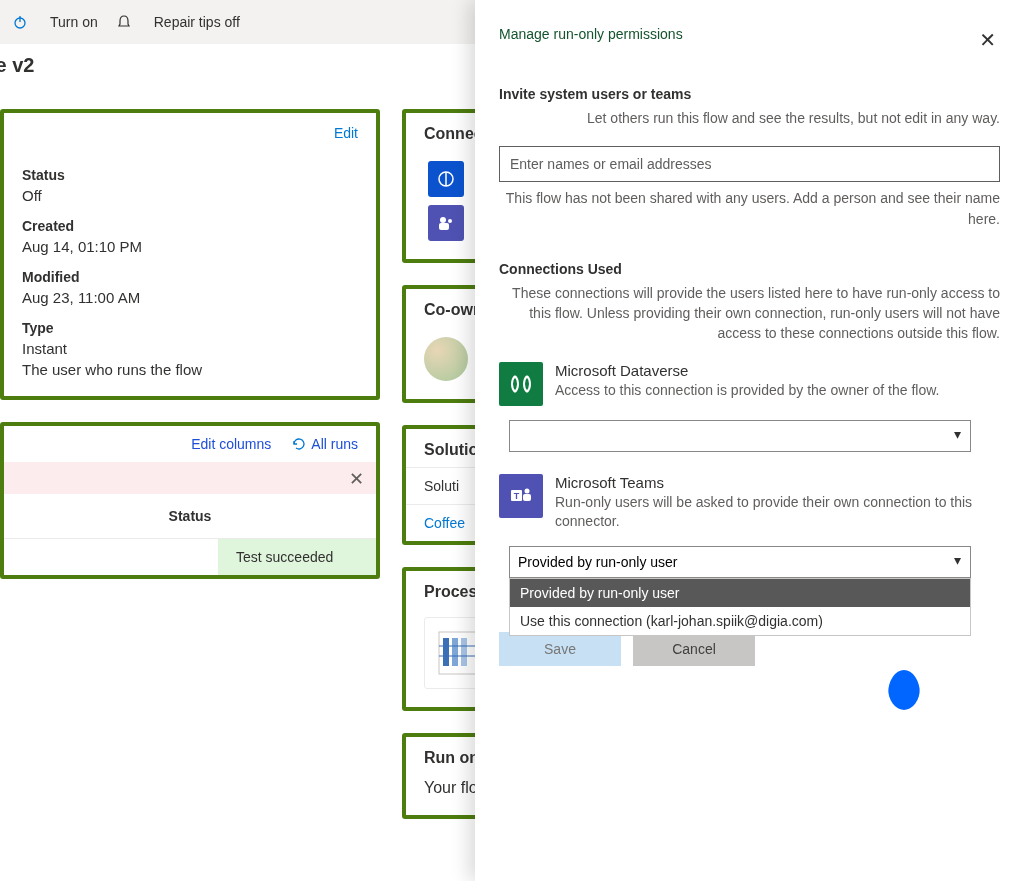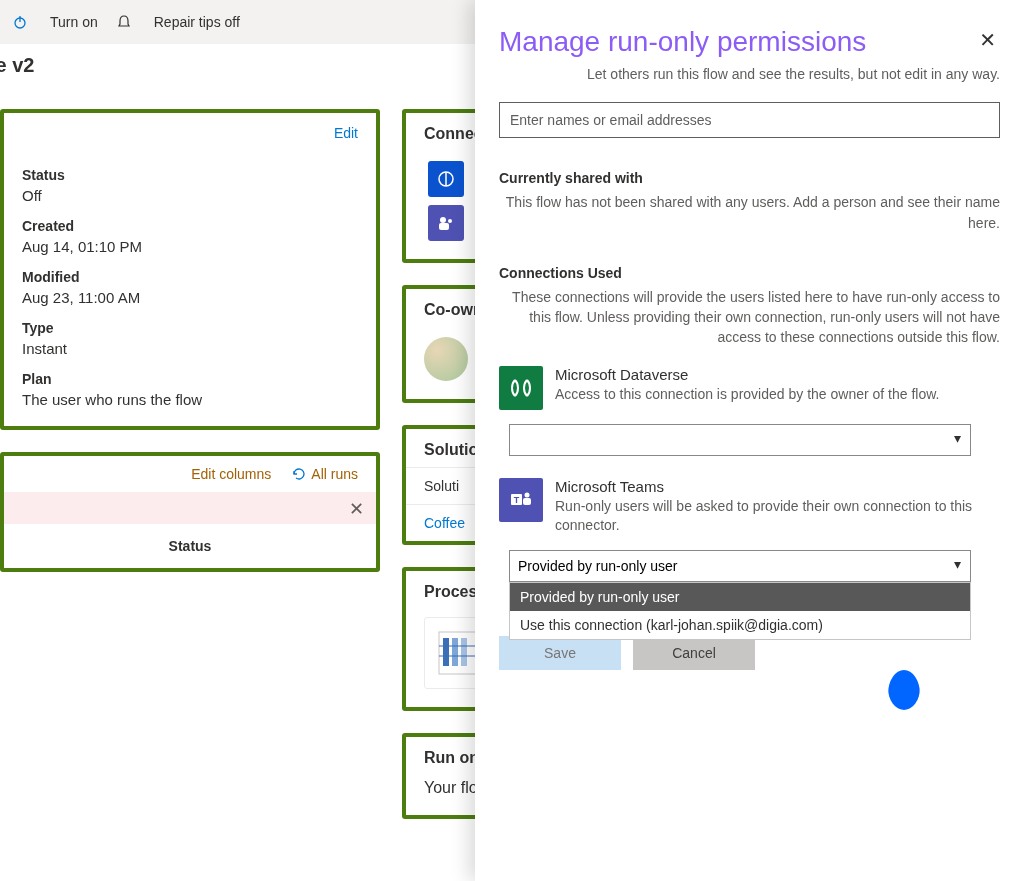--- a/index.html
+++ b/index.html
@@ -30,33 +30,33 @@
   .conn-dv { background: #0b53ce; }
   .conn-tm { background: #4f52b2; }
 
   .avatar { width: 44px; height: 44px; border-radius: 50%; background: radial-gradient(circle at 30% 30%, #e8d6b6, #a8c89b); margin: 10px 18px 18px 18px; }
 
   .sol-row { padding: 10px 18px; font-size: 14px; border-top: 1px solid #edebe9; }
   .sol-row.link { color: #0078d4; cursor: pointer; }
 
   
   .runhist-bar { display: flex; justify-content: flex-end; gap: 20px; padding: 10px 18px; font-size: 14px; align-items: center; }
-  .runhist-bar .lnk { color: #a16207; cursor: pointer; display: flex; align-items: center; gap: 4px; }
+  .runhist-bar .lnk { color: #1d4ed8; cursor: pointer; display: flex; align-items: center; gap: 4px; }
   .runhist-pink { background: #fdecee; height: 32px; position: relative; }
   .runhist-pink .close-x { position: absolute; right: 12px; top: 6px; font-size: 18px; color: #605e5c; cursor: pointer; }
   .runhist-head { display: flex; justify-content: center; padding: 14px 0; font-size: 14px; font-weight: 600; }
   .runhist-row { display: flex; }
   .runhist-status { background: #dff6dd; padding: 10px 0 10px 18px; margin-left: 214px; flex: 1; font-size: 14px; }
 
   .process-box { margin: 8px 18px 18px 18px; width: 72px; height: 72px; border: 1px solid #edebe9; border-radius: 3px; display: flex; align-items: center; justify-content: center; }
 
   
   .side-panel { position: absolute; top: 0; right: 0; width: 549px; height: 100%; background: #fff; box-shadow: -6px 0 18px rgba(0,0,0,0.15); padding: 26px 24px 20px 24px; display: flex; flex-direction: column; z-index: 100; }
   .sp-header { display: flex; justify-content: space-between; align-items: flex-start; }
-  .sp-title { font-size: 28px; font-weight: 400; color: #8b5cf6; }
+  .sp-title { font-size: 14px; font-weight: 400; color: #14532d; }
   .sp-close { font-size: 20px; color: #323130; cursor: pointer; padding: 2px 4px; }
 
   .sp-section-title { font-size: 14px; font-weight: 600; margin-top: 32px; color: #323130; }
   .sp-section-desc { font-size: 14px; color: #605e5c; margin-top: 6px; line-height: 1.45; text-align: right; }
 
   .sp-input { width: 100%; border: 1px solid #605e5c; height: 36px; padding: 0 10px; font-size: 14px; margin-top: 18px; }
   .sp-input::placeholder { color: #605e5c; }
 
   .conn-block { display: flex; gap: 12px; margin-top: 18px; }
   .conn-logo { width: 44px; height: 44px; flex: 0 0 44px; border-radius: 2px; display: flex; align-items: center; justify-content: center; color: #fff; }
@@ -122,40 +122,42 @@
 
         <div class="detail-label">Created</div>
         <div class="detail-value">Aug 14, 01:10 PM</div>
 
         <div class="detail-label">Modified</div>
         <div class="detail-value">Aug 23, 11:00 AM</div>
 
         <div class="detail-label">Type</div>
         <div class="detail-value">Instant</div>
 
-        <div class="detail-label">Plan</div>
         <div class="detail-value">The user who runs the flow</div>
       </div>
     </div>
 
     <div class="card" style="margin-top:22px;">
       <div class="runhist-bar">
         <span class="lnk">Edit columns</span>
         <span class="lnk">
           <svg width="16" height="16" viewBox="0 0 16 16">
               <path d="M3 8 A5 5 0 1 1 5 12" fill="none" stroke="#0078d4" stroke-width="1.3"></path>
               <polyline points="3,5 3,8 6,8" fill="none" stroke="#0078d4" stroke-width="1.3"></polyline>
             </svg>
           <span>All runs</span>
         </span>
       </div>
       <div class="runhist-pink">
         <span class="close-x">✕</span>
       </div>
       <div class="runhist-head">Status</div>
+      <div class="runhist-row" style="border-top:1px solid #edebe9;">
+        <div class="runhist-status">Test succeeded</div>
+      </div>
     </div>
 
   </div>
 
   <div class="right-col">
 
     <div class="card">
       <div class="card-hdr">
           <span>Connect</span>
         </div>
@@ -216,24 +218,24 @@
 
   </div>
 </div>
 
 <div class="side-panel">
   <div class="sp-header">
     <div class="sp-title">Manage run-only permissions</div>
     <div class="sp-close">✕</div>
   </div>
 
+  <div class="sp-section-title">Invite system users or teams</div>
   <div class="sp-section-desc">Let others run this flow and see the results, but not edit in any way.</div>
   <input class="sp-input" placeholder="Enter names or email addresses" style="">
 
-  <div class="sp-section-title">Currently shared with</div>
   <div class="sp-section-desc">This flow has not been shared with any users. Add a person and see their name here.</div>
 
   <div class="sp-section-title">Connections Used</div>
   <div class="sp-section-desc">These connections will provide the users listed here to have run-only access to this flow. Unless providing their own connection, run-only users will not have access to these connections outside this flow.</div>
 
   <div class="conn-block">
     <div class="conn-logo conn-dv2">
       <svg width="28" height="28" viewBox="0 0 28 28">
           <path d="M8 6 C4 10 4 18 8 22 M20 6 C24 10 24 18 20 22 M8 6 C12 10 12 18 8 22 M20 6 C16 10 16 18 20 22" fill="none" stroke="#fff" stroke-width="2"></path>
         </svg>

